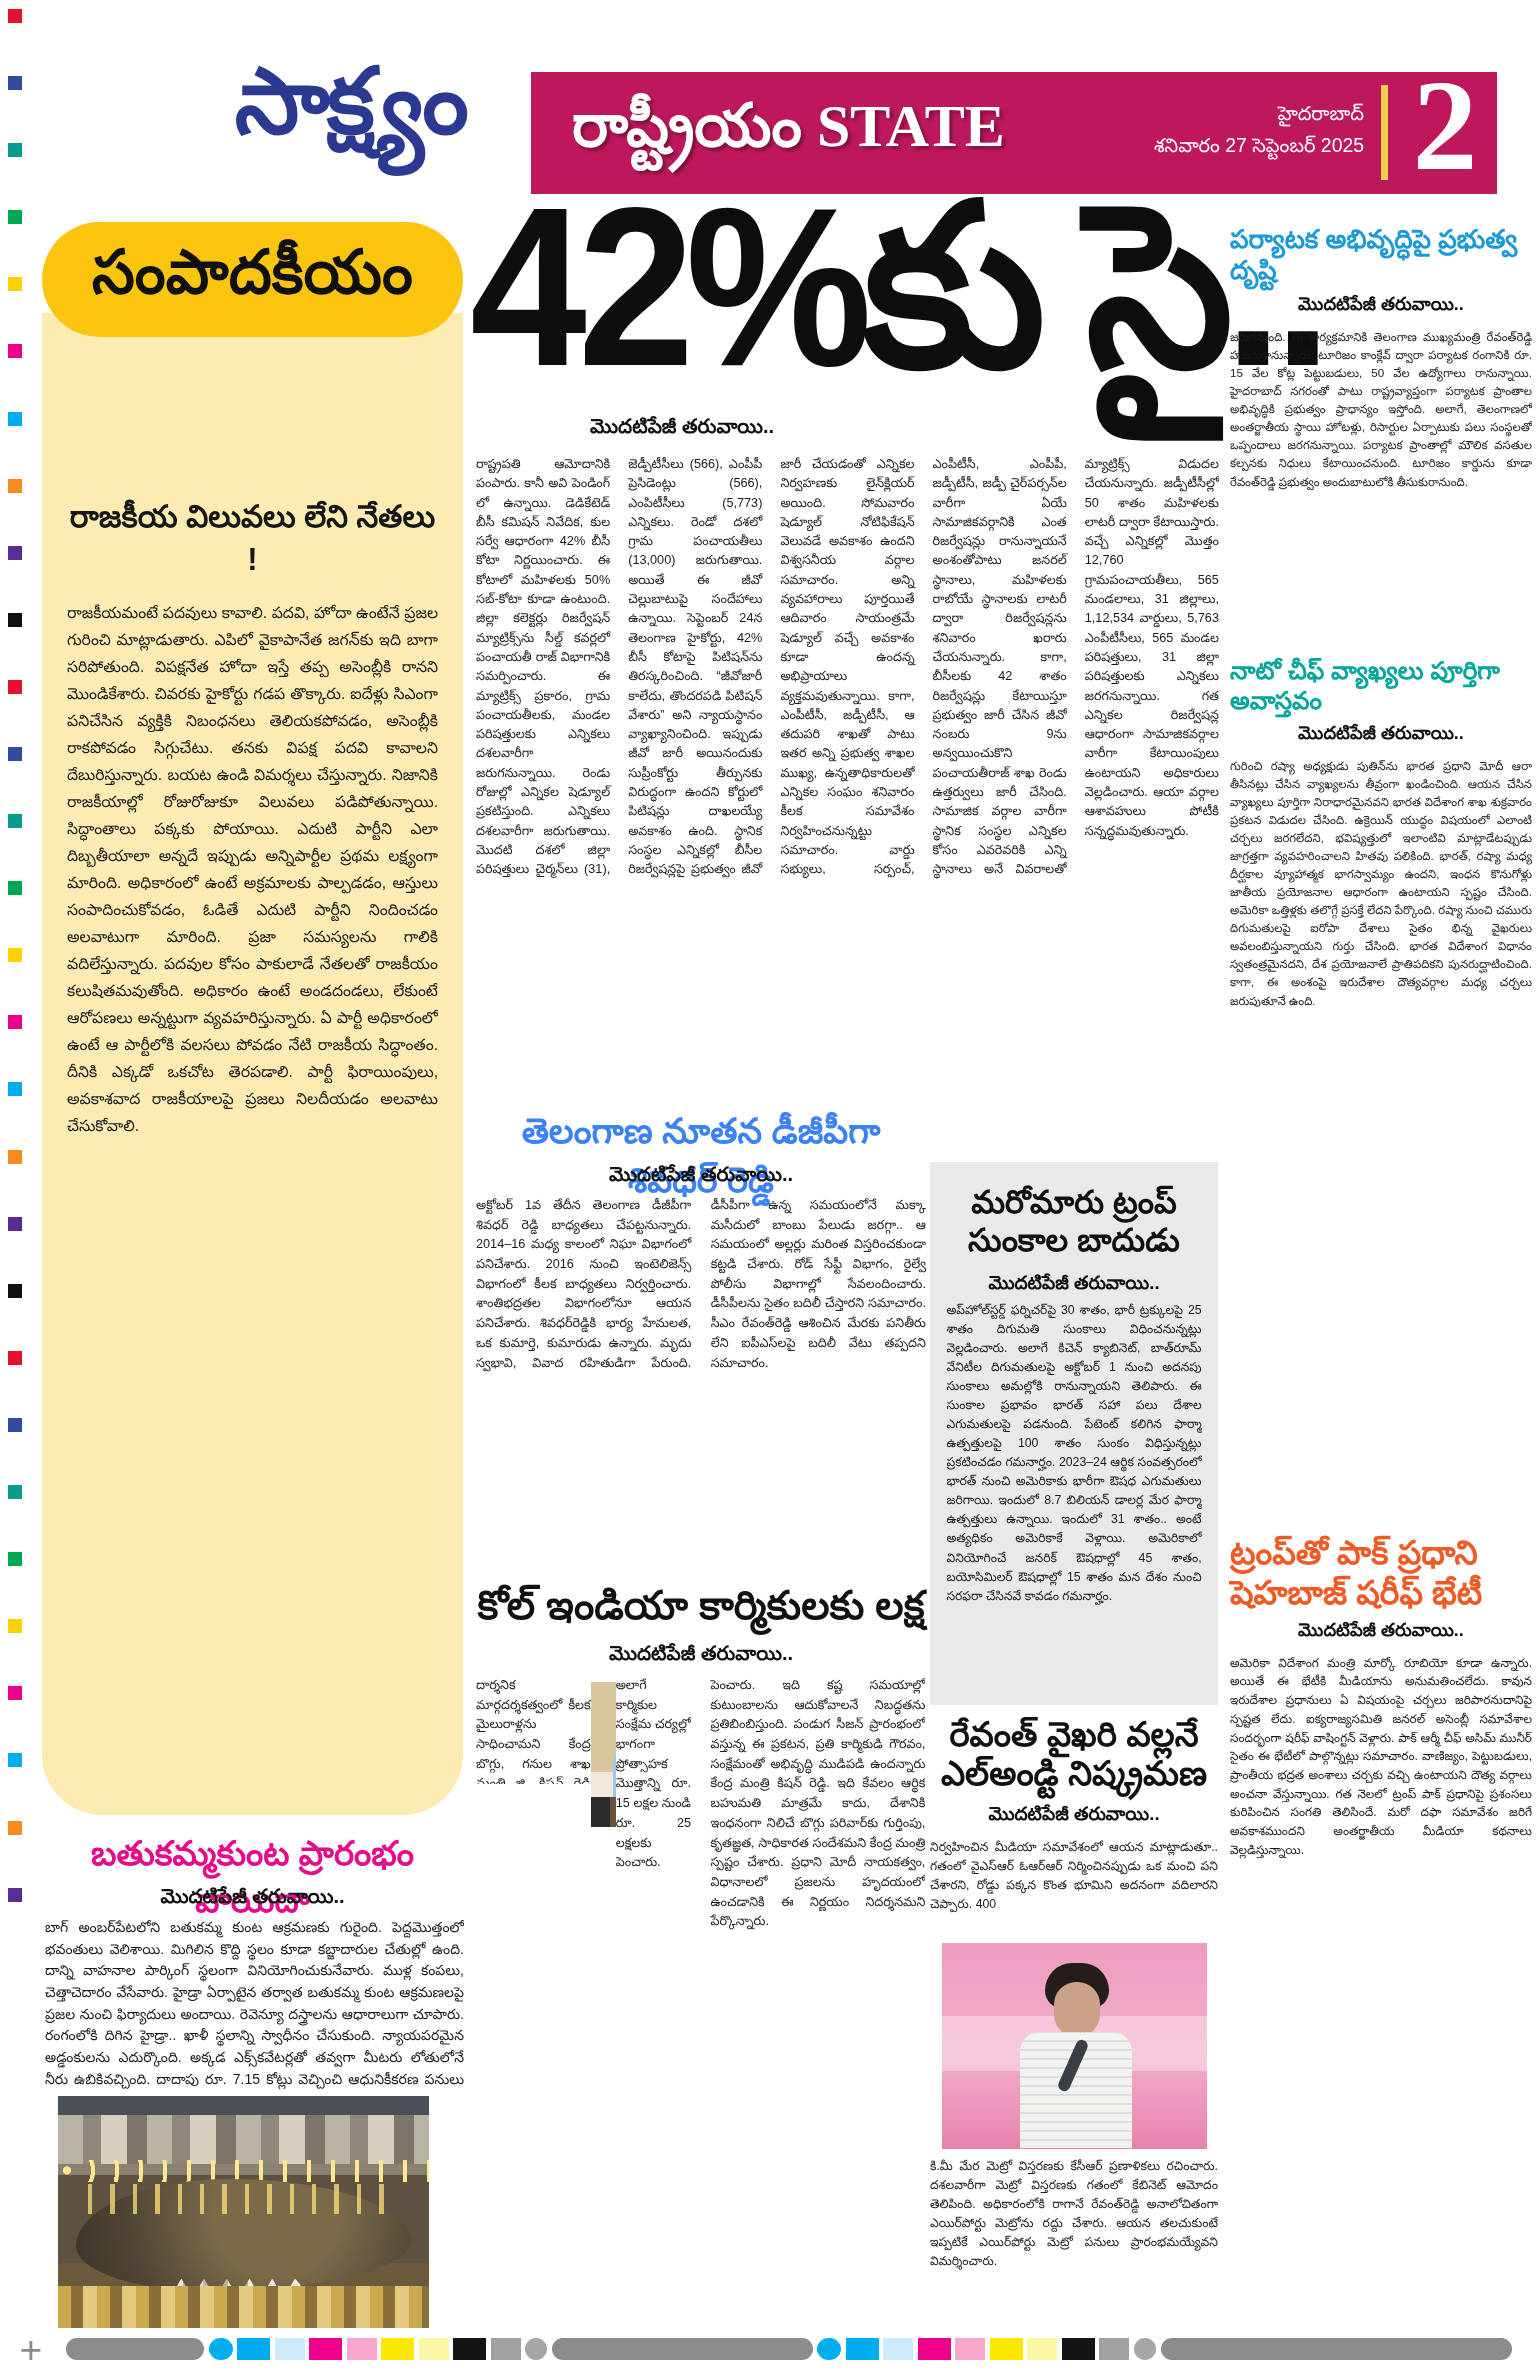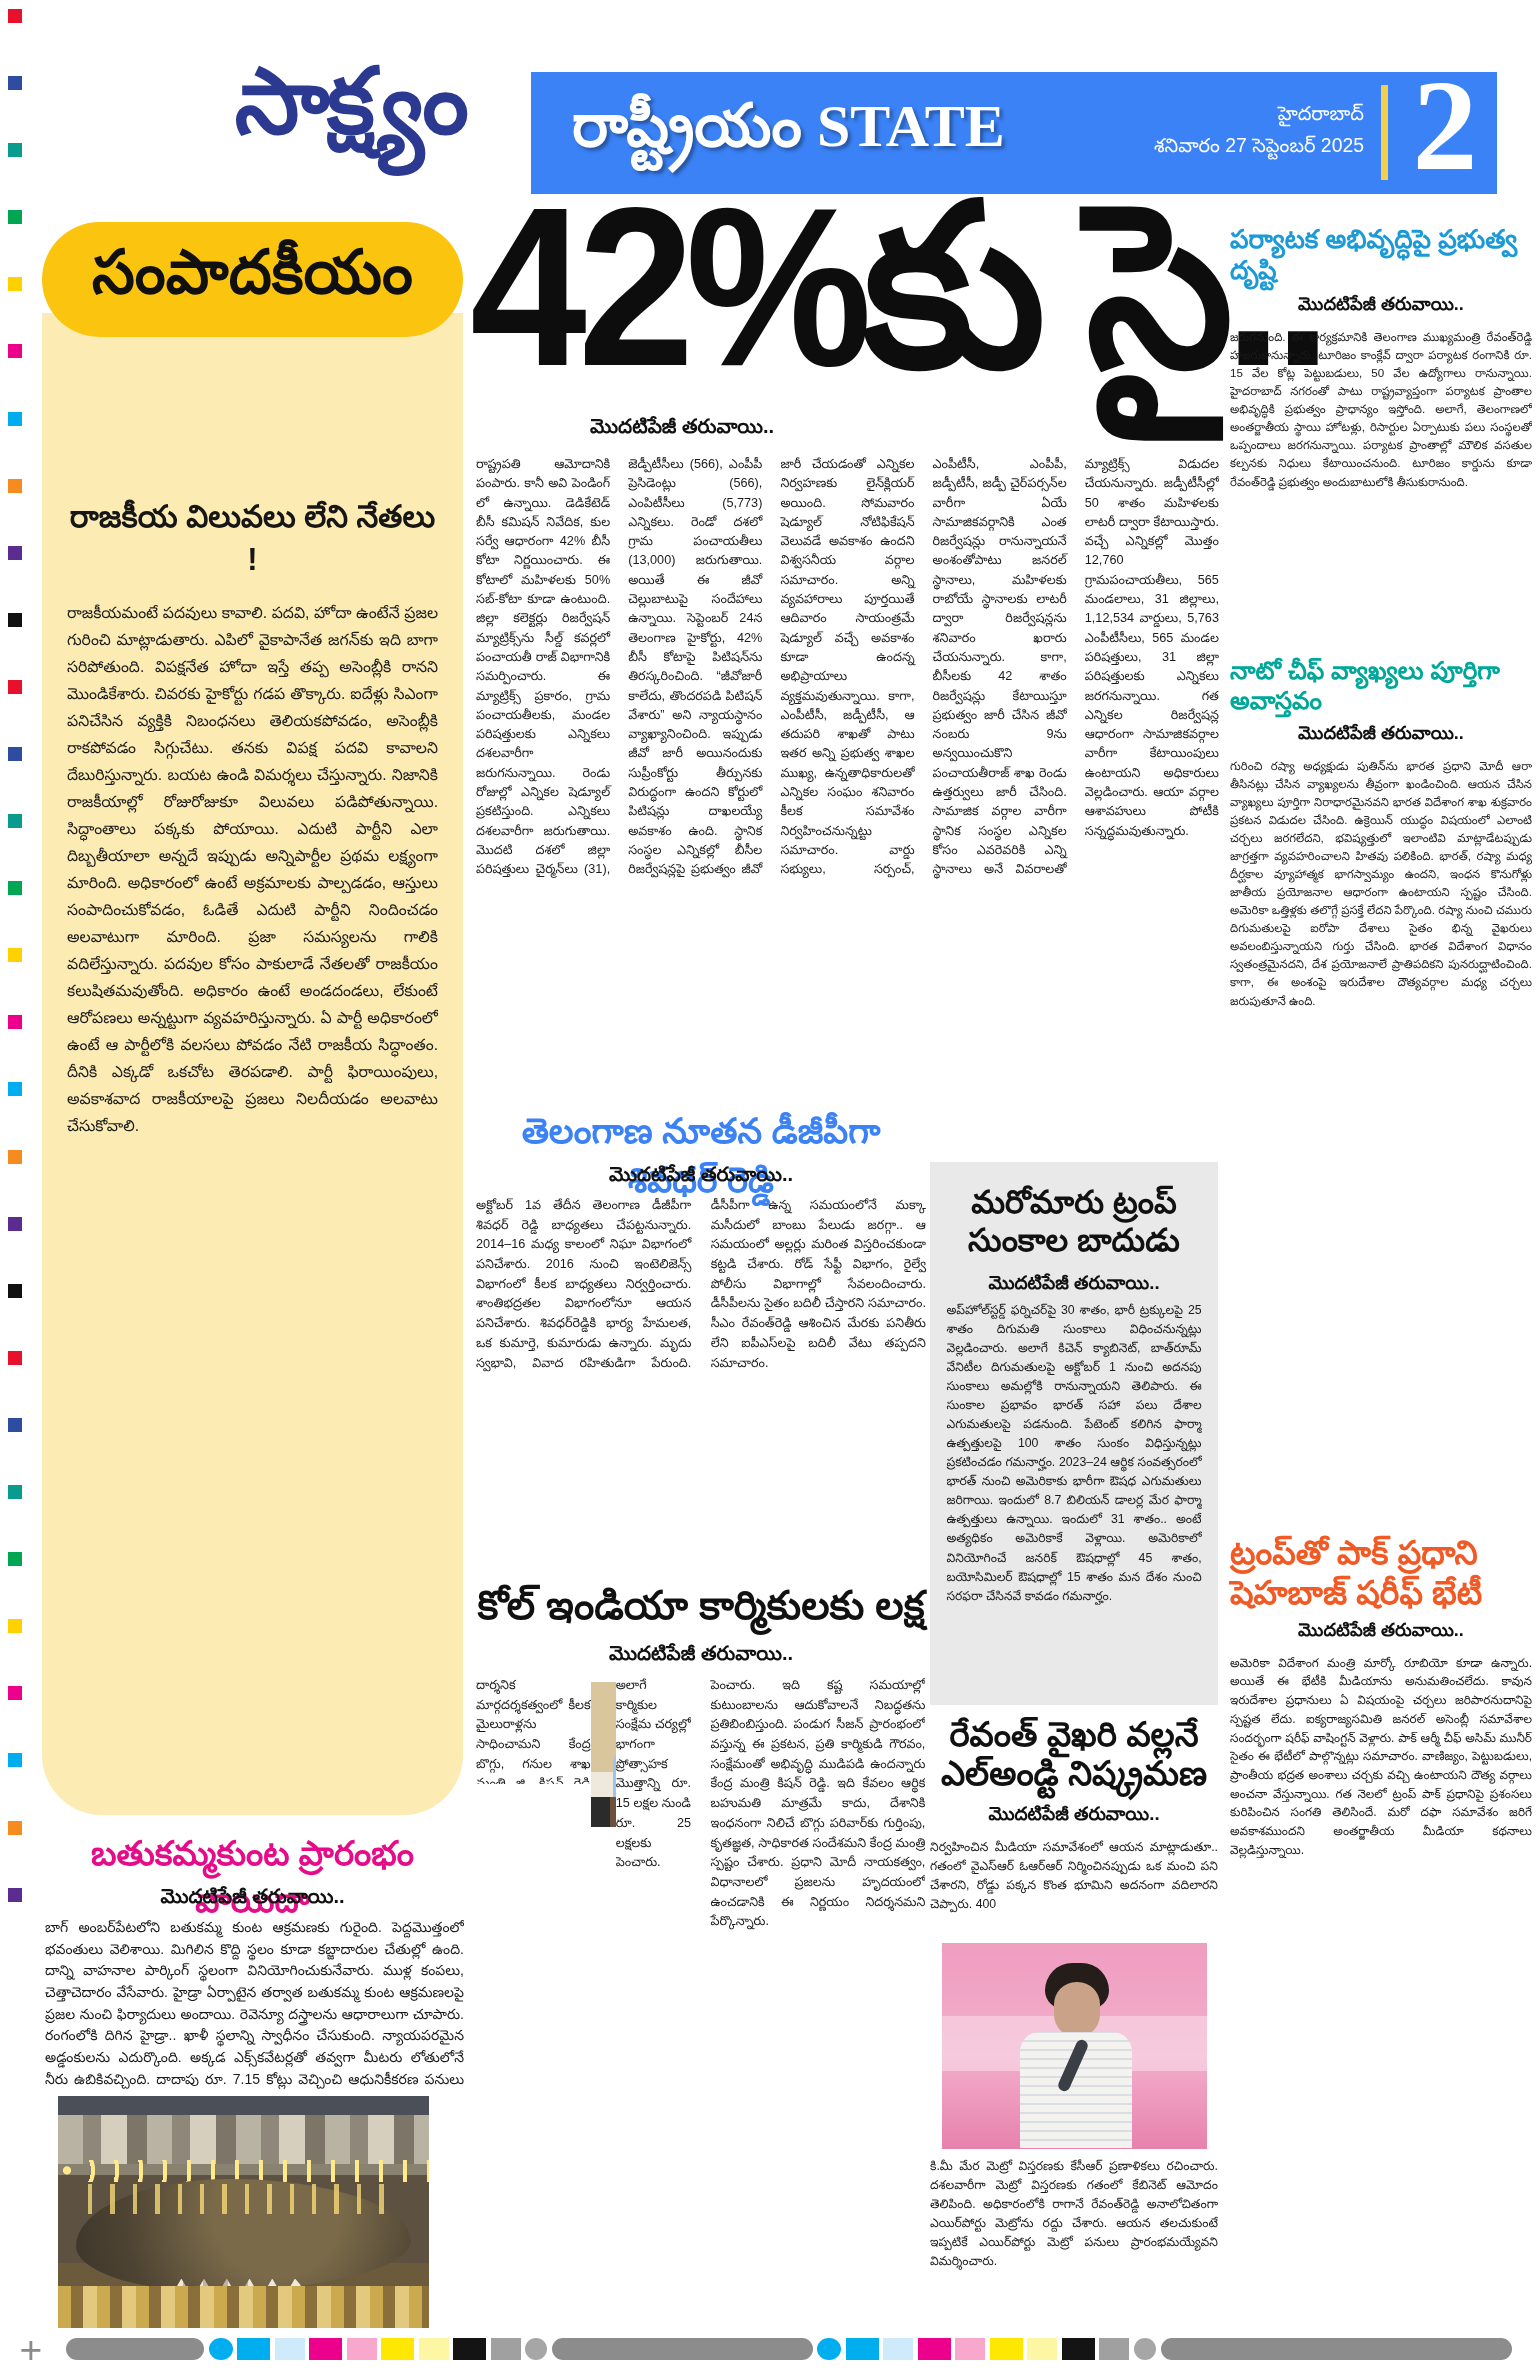--- a/index.html
+++ b/index.html
@@ -146,21 +146,21 @@
       <div class="regmark" style="top: 1552px; background: rgb(0, 166, 81);"></div>
       <div class="regmark" style="top: 1619px; background: rgb(255, 209, 0);"></div>
       <div class="regmark" style="top: 1686px; background: rgb(236, 0, 140);"></div>
       <div class="regmark" style="top: 1753px; background: rgb(0, 174, 239);"></div>
       <div class="regmark" style="top: 1821px; background: rgb(246, 139, 31);"></div>
       <div class="regmark" style="top: 1888px; background: rgb(92, 45, 145);"></div>
     </div>
 
   <div id="masthead" class="abs" style="color: rgb(43, 57, 144);">సాక్ష్యం</div>
 
-  <div id="banner" class="abs" style="background-color: #3b82f6;">
+  <div id="banner" class="abs" style="background-color: #be185d;">
     <span id="banner-title">రాష్ట్రీయం STATE</span>
     <div id="edition">
       <div>హైదరాబాద్</div>
       <div>శనివారం 27 సెప్టెంబర్ 2025</div>
     </div>
     <div id="banner-rule" style="background-color: rgb(242, 207, 78);"></div>
     <span id="banner-page">2</span>
   </div>
 
   <div id="ed-badge" class="abs" style="background-color: rgb(251, 196, 15);">సంపాదకీయం</div>

